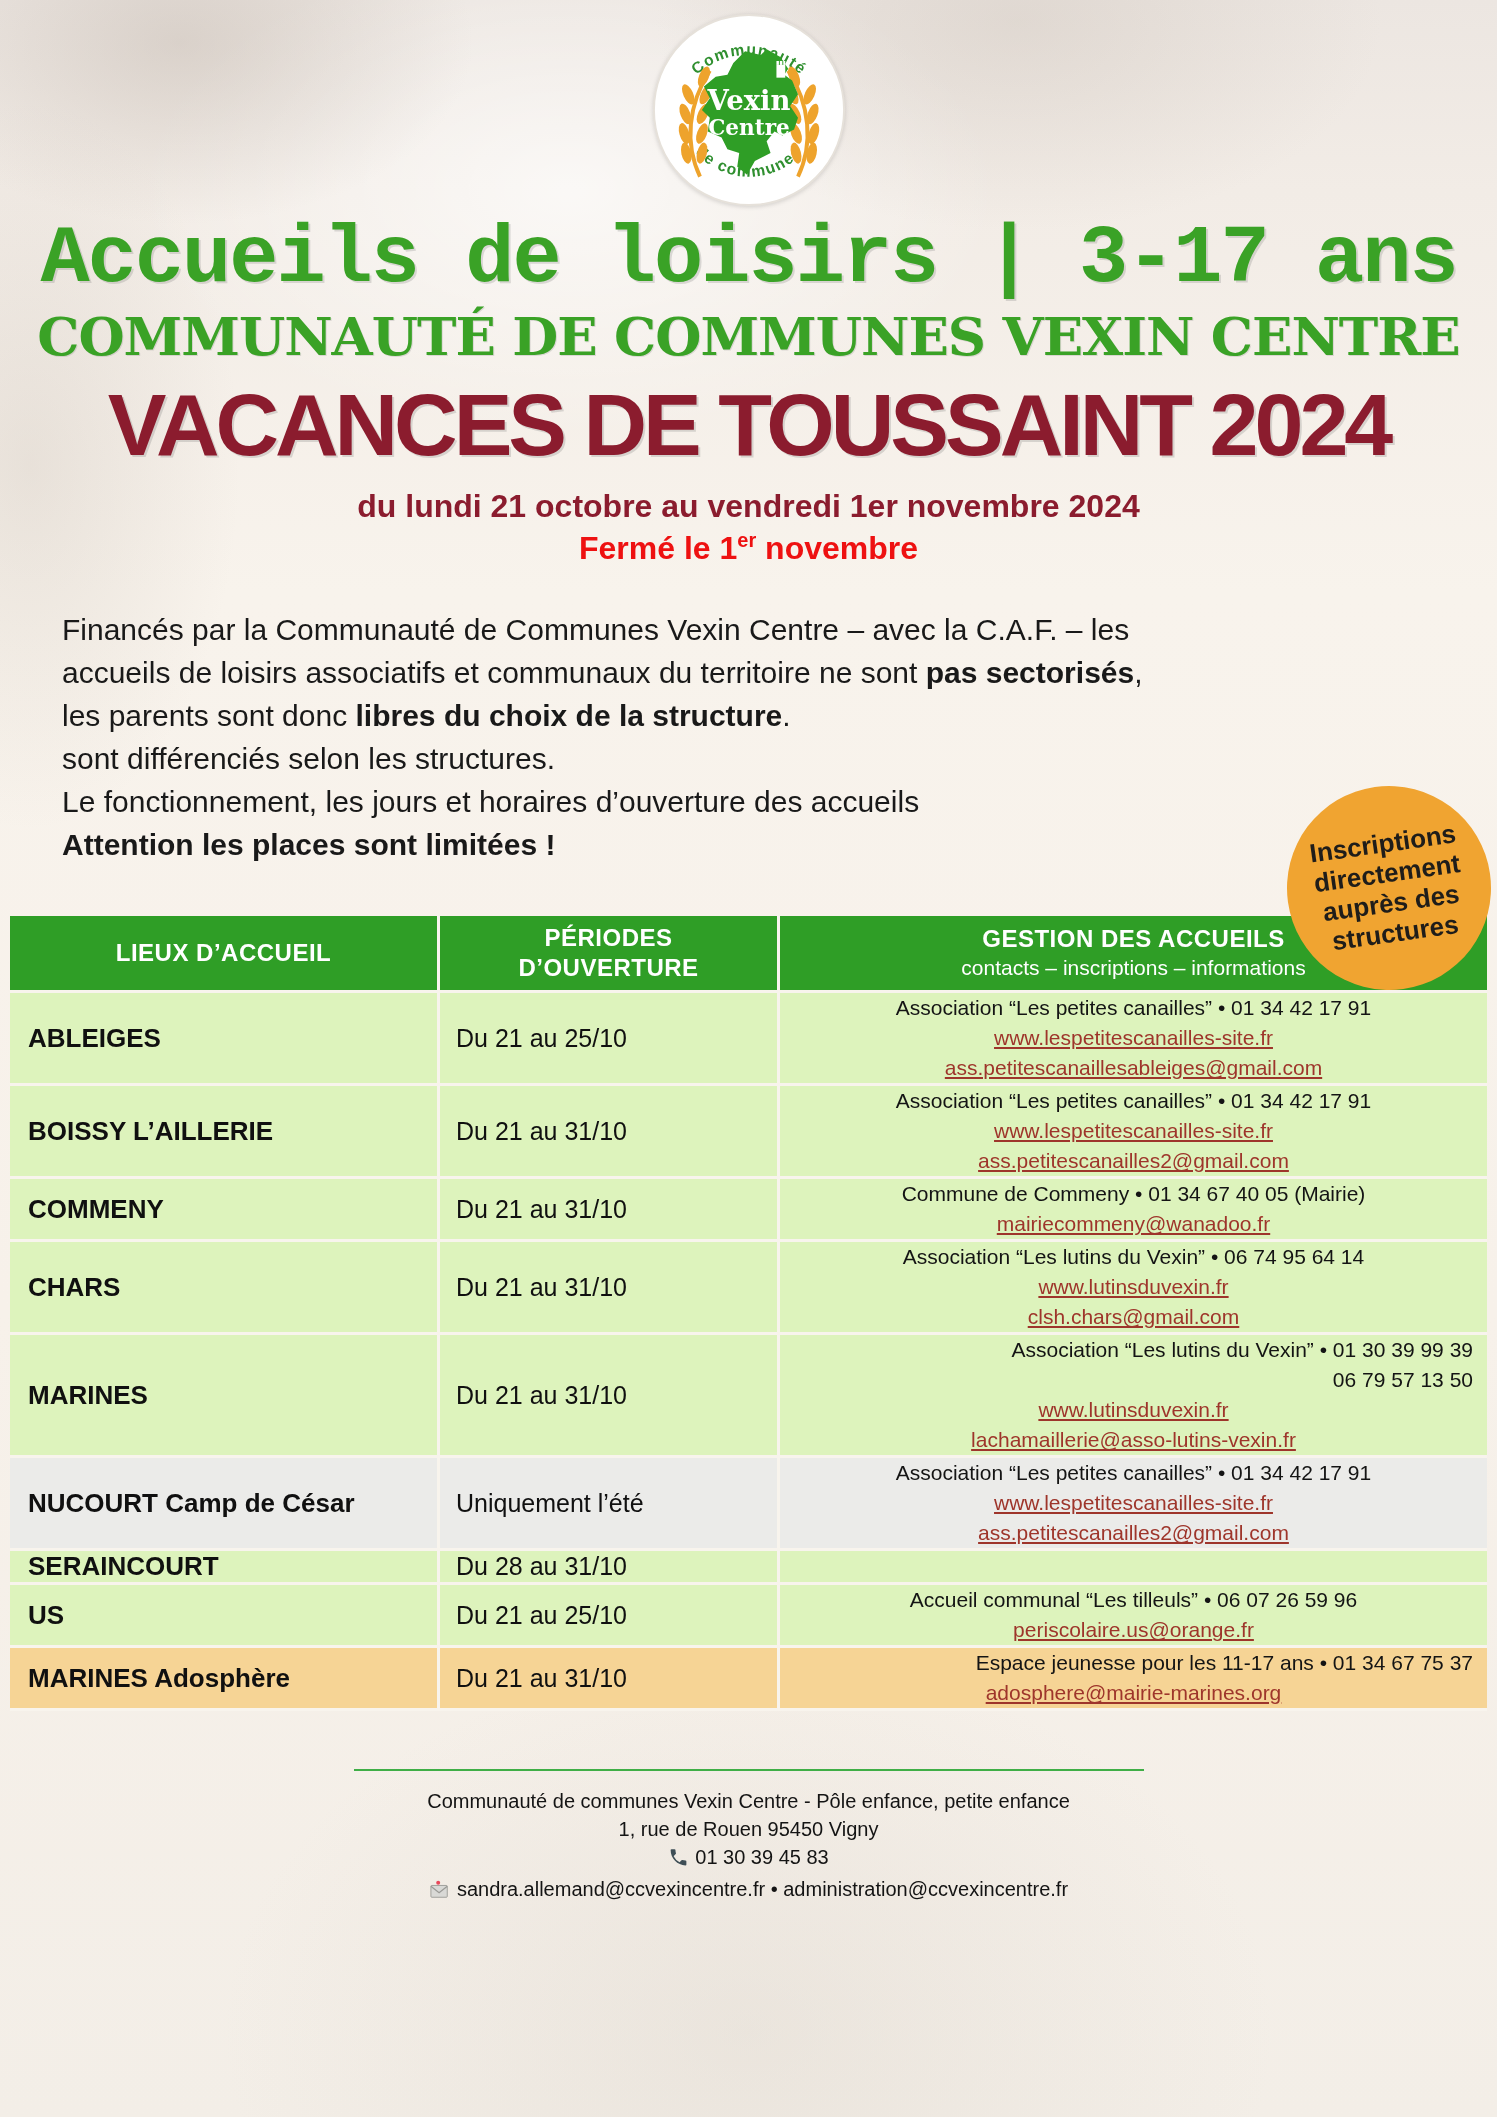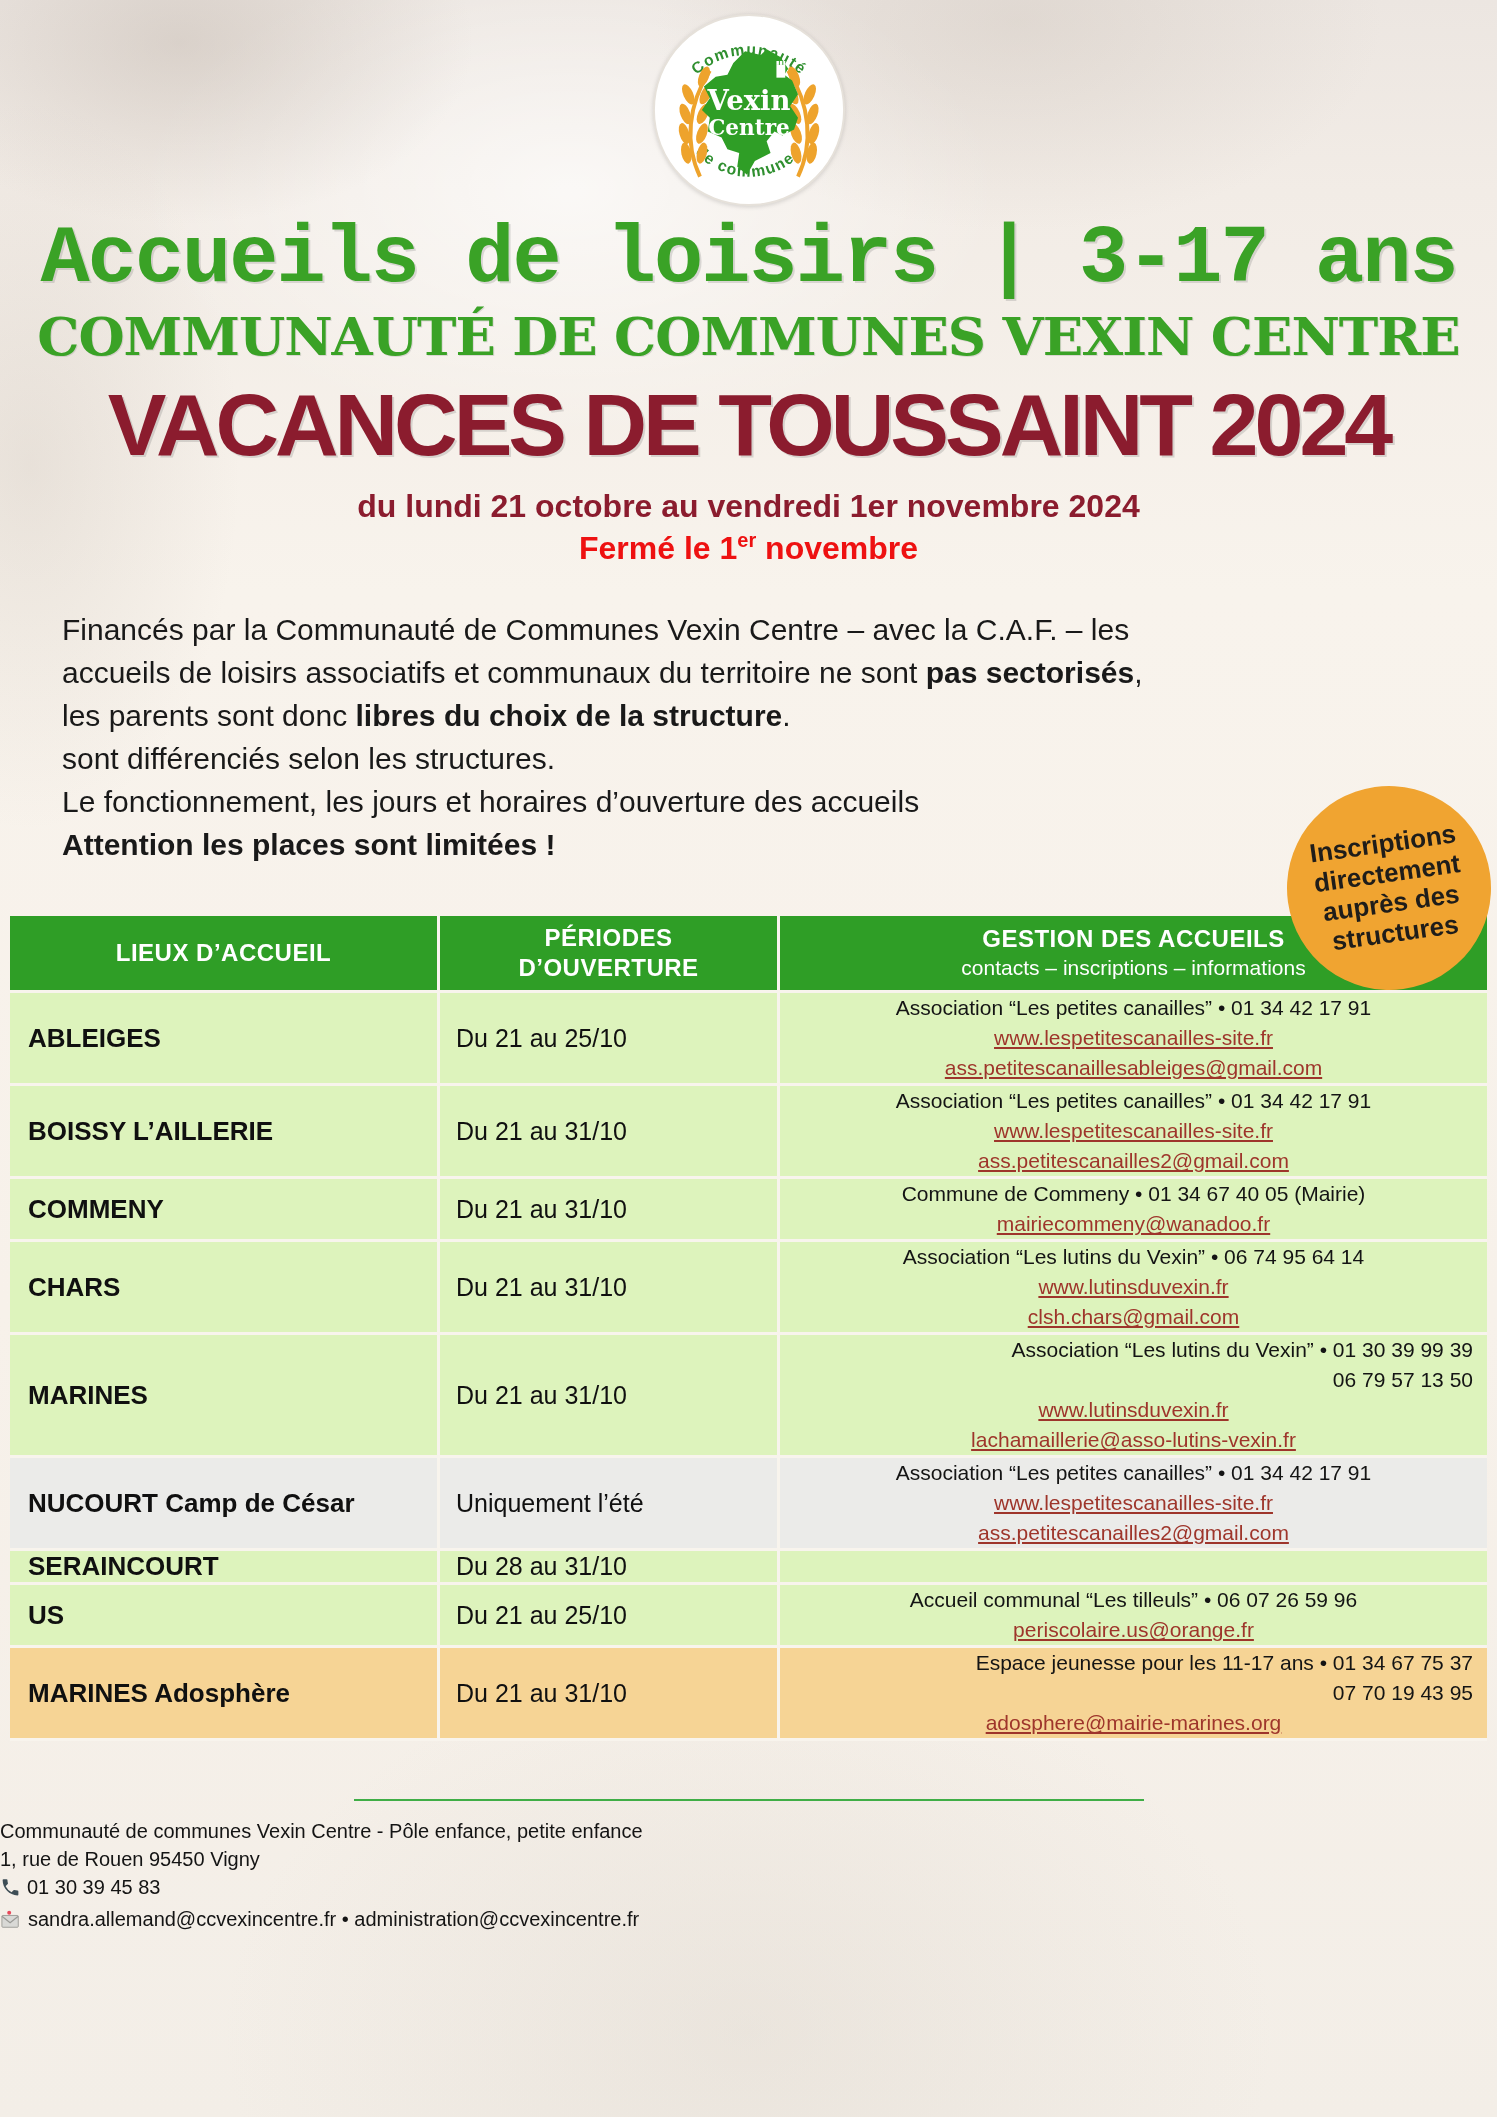--- a/index.html
+++ b/index.html
@@ -84,21 +84,21 @@
     font-weight:bold;font-size:26px;color:#101010;}
   .c-period{display:flex;align-items:center;padding-left:16px;font-size:25px;color:#101010;}
   .c-contact{display:flex;flex-direction:column;justify-content:center;
     text-align:center;padding:0 14px;font-size:21px;line-height:30px;color:#141414;}
   .contact-line{display:block;}
   .contact-line.right{text-align:right;}
   .contact-line.link{color:#9e352b;text-decoration:underline;cursor:pointer;}
   
   .footer{margin-top:58px;}
   .footer-divider{width:790px;height:2px;background:#3fae46;margin:0 auto 16px auto;}
-  .footer-line{font-size:20px;line-height:28px;color:#141414;}
+  .footer-line{font-size:20px;line-height:28px;color:#141414;text-align:center;}
   .icon-inline{display:inline-block;vertical-align:-4px;margin-right:6px;}
 </style>
 </head>
 <body>
 
 <div class="page">
 
   <div class="logo-wrap">
     <svg width="196" height="196" viewBox="0 0 200 200">
       <circle cx="100" cy="100" r="97" fill="#ffffff" stroke="#e6e1da" stroke-width="2"></circle>
@@ -245,21 +245,20 @@
           <div class="cell c-contact">
             <div class="contact-line">Accueil communal “Les tilleuls” • 06 07 26 59 96</div>
             <a class="contact-line link">periscolaire.us@orange.fr</a>
           </div>
         </div>
         <div class="trow tan">
           <div class="cell c-name">MARINES Adosphère</div>
           <div class="cell c-period">Du 21 au 31/10</div>
           <div class="cell c-contact">
             <div class="contact-line right">Espace jeunesse pour les 11-17 ans • 01 34 67 75 37</div>
-            <div class="contact-line right">07 70 19 43 95</div>
             <a class="contact-line link">adosphere@mairie-marines.org</a>
           </div>
         </div>
       </div>
   </div>
 
   <div class="footer">
     <div class="footer-divider"></div>
     <div class="footer-line">Communauté de communes Vexin Centre - Pôle enfance, petite enfance</div>
     <div class="footer-line">1, rue de Rouen 95450 Vigny</div>

